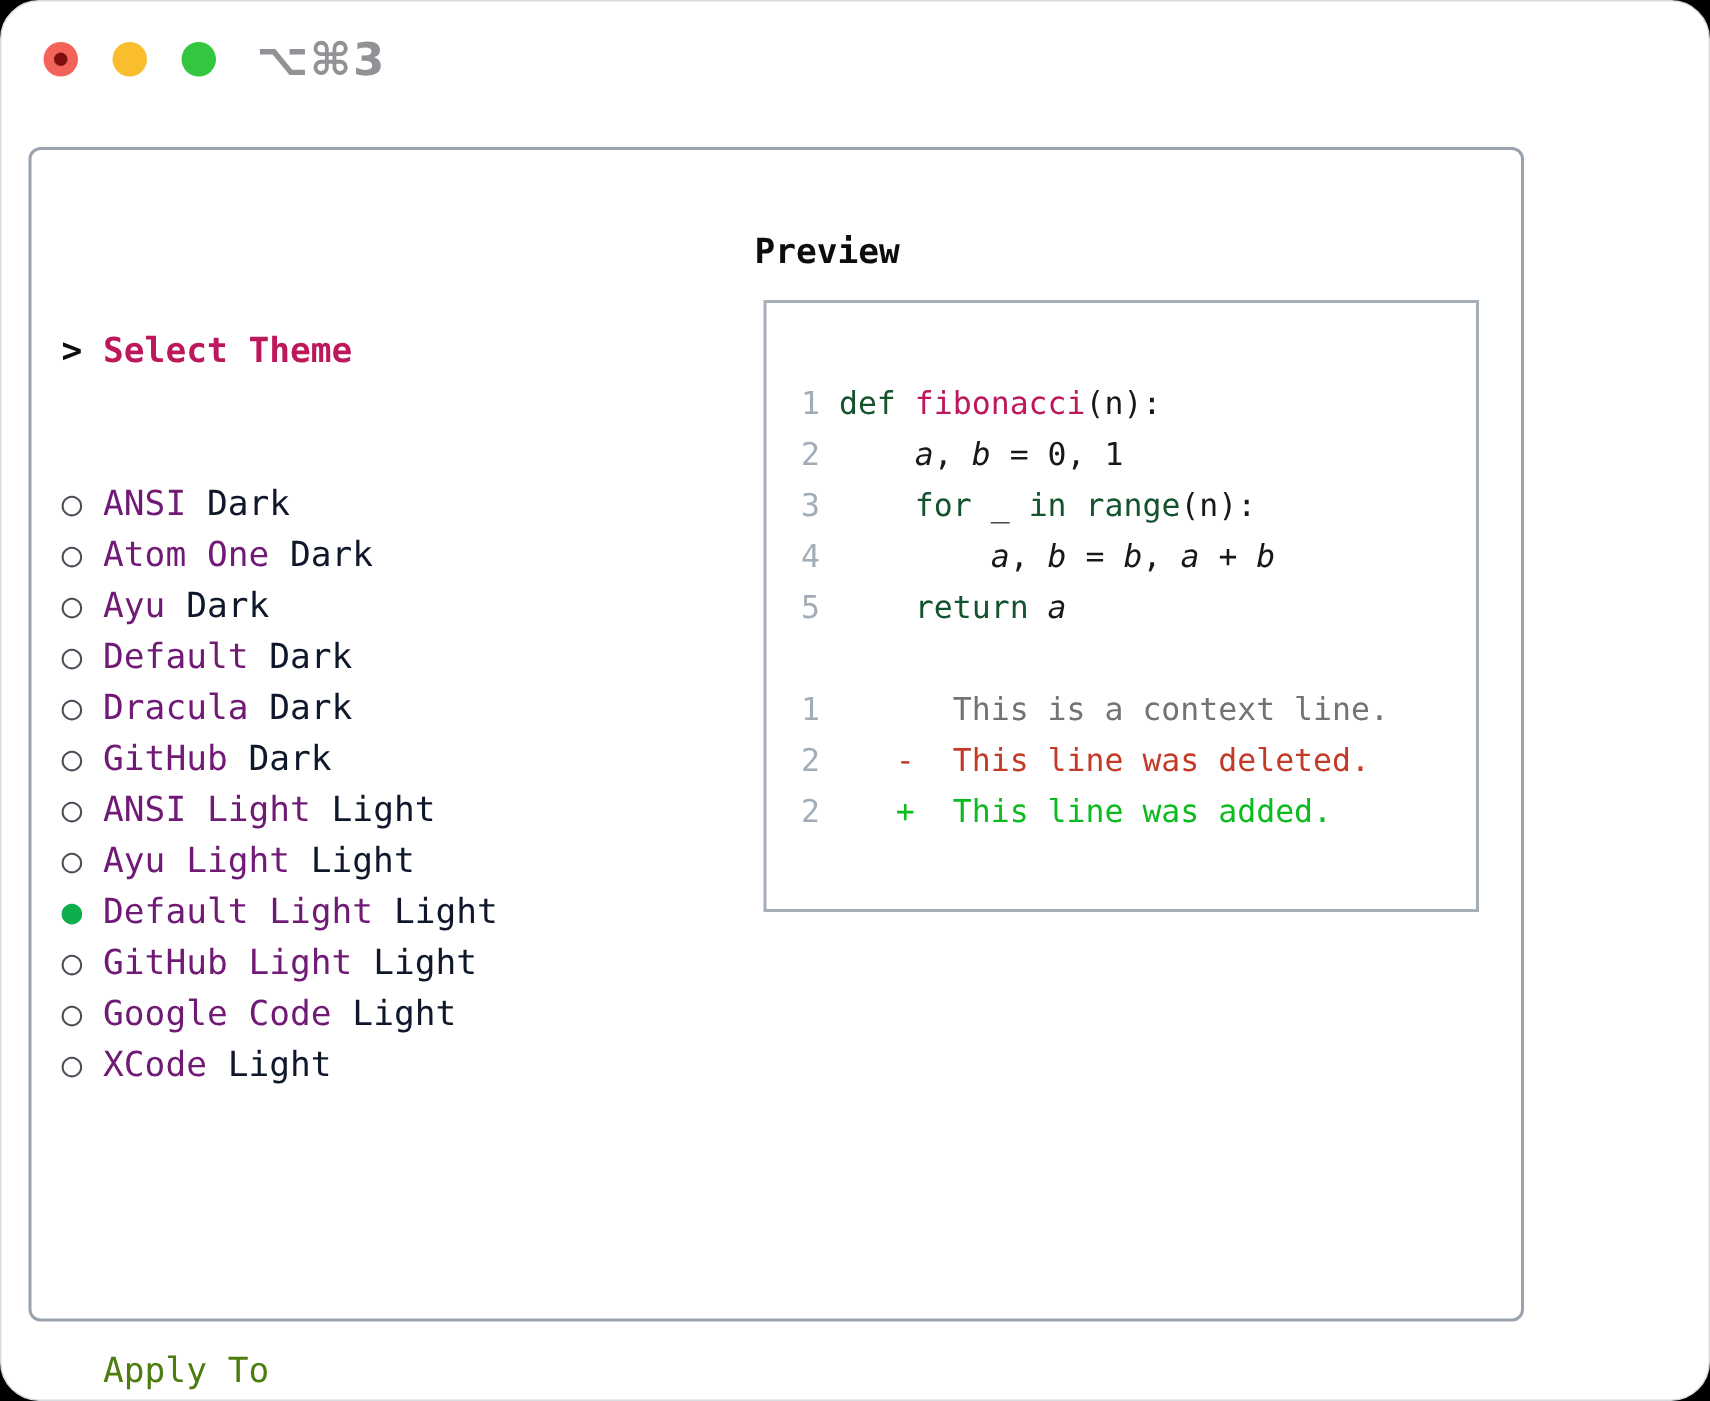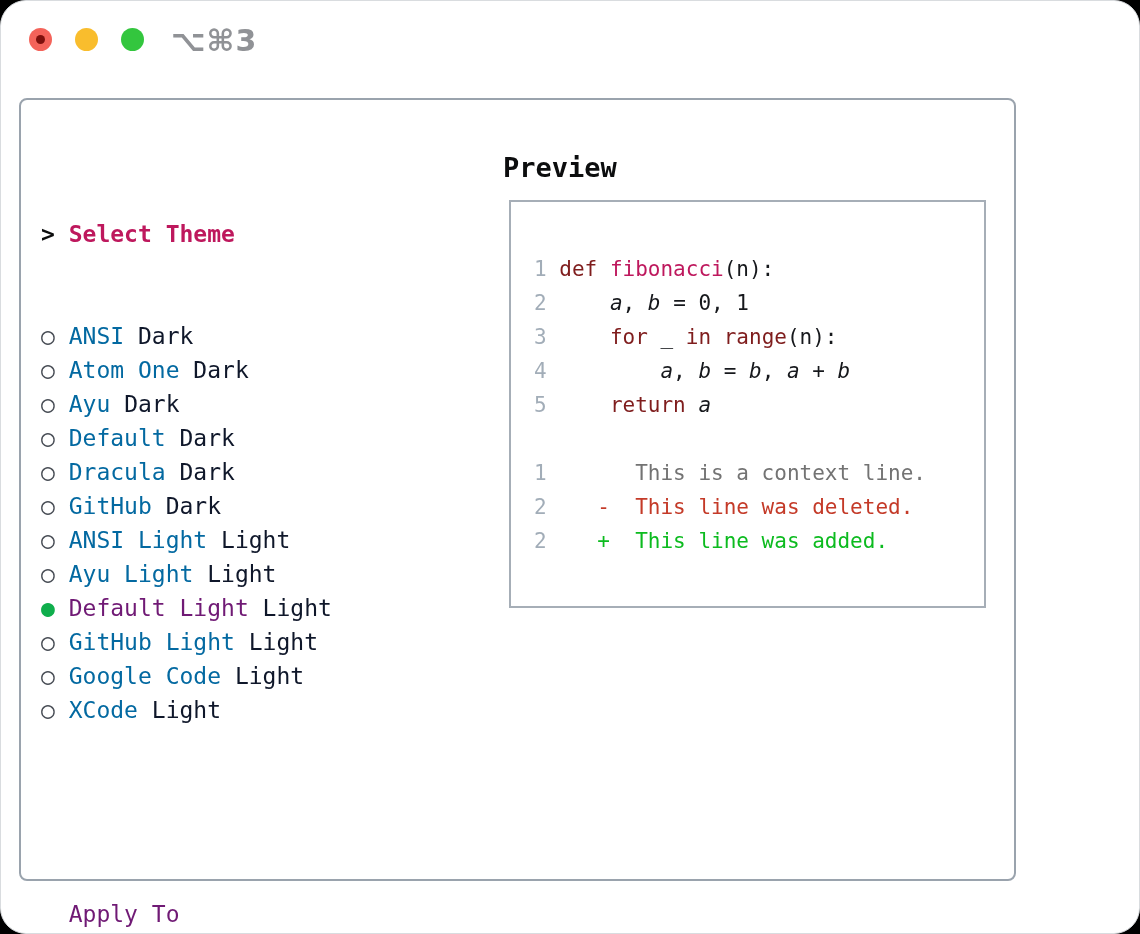--- a/index.html
+++ b/index.html
@@ -28,42 +28,42 @@
   }
   
   .left-col {
     position:absolute; left:20px; top:49px;
     font-size:23px; line-height:34px; white-space:pre; color:#3a3f47;
   }
   .row { height:34px; }
   .row-blank { height:34px; }
   .cursor { color:#0c0d0e; font-weight:bold; }
   .list-heading { color:#be185d; font-weight:bold; }
-  .sub-heading { color:#701a75;margin-top:48px; }
+  .sub-heading { color:#4d7c0f;margin-top:48px; }
   .bullet { color:#4a4f57; }
   .bullet-selected { color:#0fae4c; }
-  .item-name { color:#0369a1; }
+  .item-name { color:#701a75; }
   .item-name-selected { color:#701a75; }
   .item-tag { color:#0f172a; }
   
   .preview-heading {
     position:absolute; left:482px; top:51px;
-    font-size:27px; line-height:34px; font-weight:bold; color:#0c0d0e;
+    font-size:23px; line-height:34px; font-weight:bold; color:#0c0d0e;
   }
   .preview-box {
     position:absolute; left:488px; top:100px; width:477px; height:408px;
     border:2px solid #a6aeb7; background:#fff;
   }
   .code {
     position:absolute; left:23px; top:50px;
     font-size:21px; line-height:34px; white-space:pre;
   }
   .cl { height:34px; }
   .lnum { color:#a2adb8; }
-  .k { color:#7f1d1d;margin-top:32px; }          
+  .k { color:#14532d;margin-top:32px; }          
   .f { color:#be185d; }          
   .p { color:#16181c; }          
   .v { color:#16181c; font-style:italic; }  
   .ctx { color:#737373; }
   .del { color:#c43a28; }
   .add { color:#0cbb1f; }
 </style>
 </head>
 <body>
 

